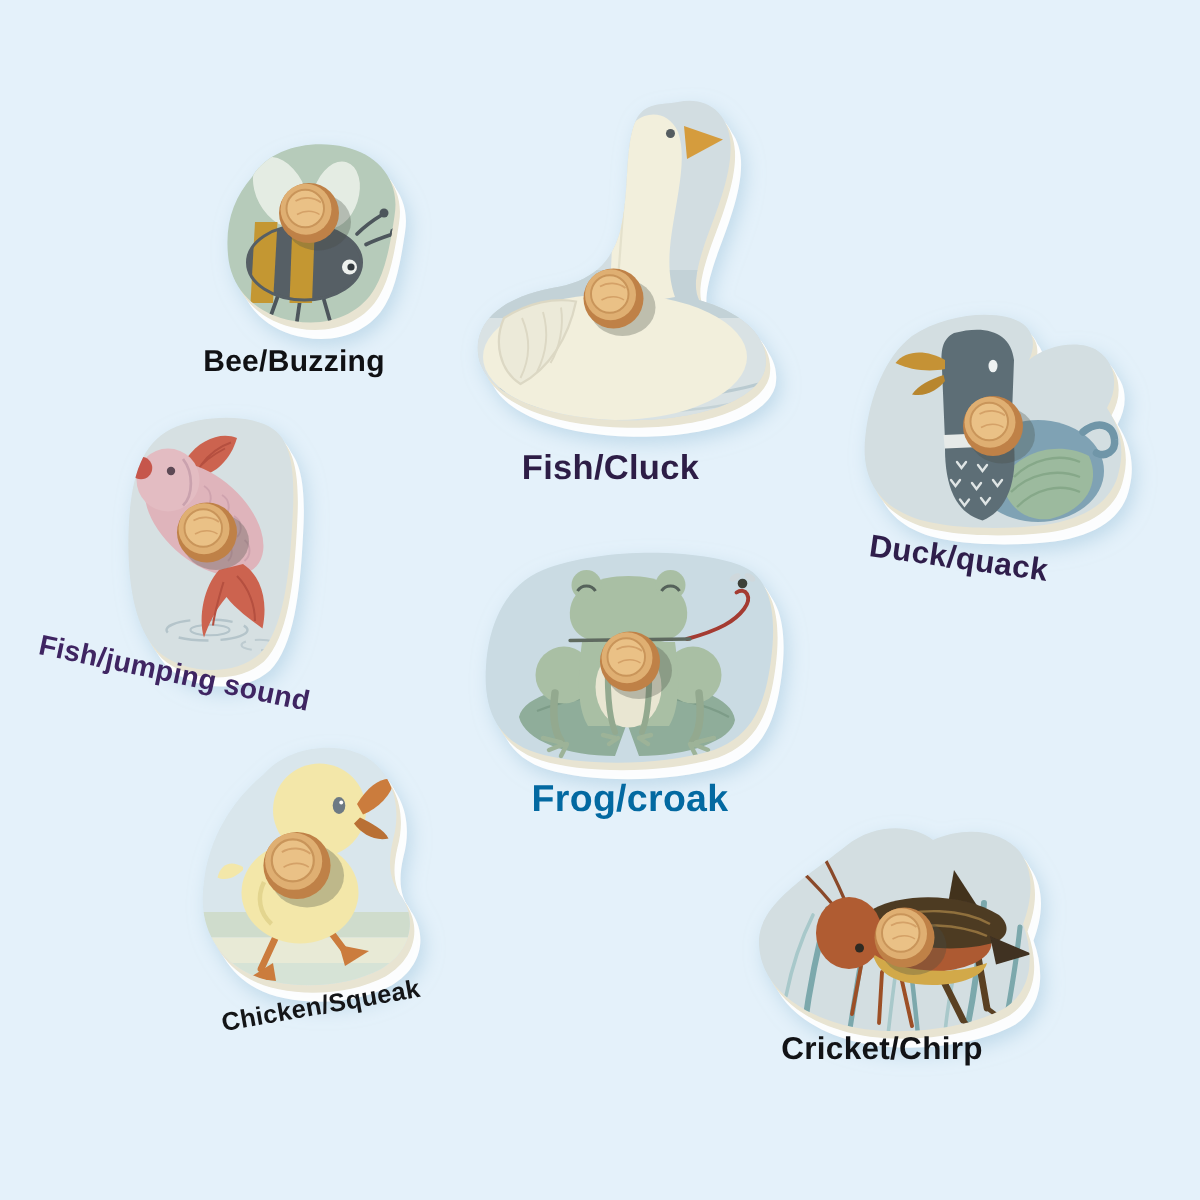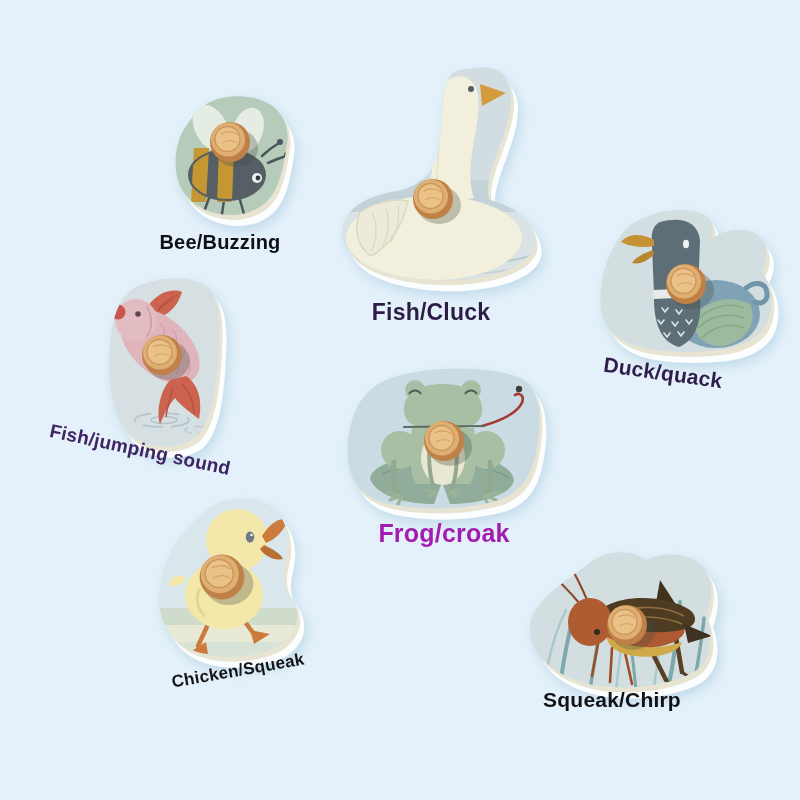--- a/index.html
+++ b/index.html
@@ -1,35 +1,35 @@
 <!DOCTYPE html>
 <html><head>
 <meta charset="utf-8">
 <style>
   html,body{margin:0;padding:0;}
   body{
     width:800px;height:800px;overflow:hidden;
     background:#e4f1fa;
     font-family:"Liberation Sans", sans-serif;
   }
-  .stage{position:relative;width:727px;height:800px;margin-left:24px;}
+  .stage{position:relative;width:727px;height:800px;}
   .stage svg{position:absolute;left:0;top:0;}
   .caption{
     position:absolute;
     transform:translate(-50%,-50%);
     font-weight:700;
     white-space:nowrap;
     letter-spacing:.2px;
     color:#17181a;
   }
   .cap-bee     {left:196px;top:242px;font-size:20px;color:#101114;}
   .cap-swan    {left:407px;top:312px;font-size:23px;color:#2d1d46;}
   .cap-duck    {left:639px;top:373px;font-size:21px;color:#2f1e4b;transform:translate(-50%,-50%) rotate(8deg);}
   .cap-fish    {left:116px;top:450px;font-size:19px;color:#3f2562;transform:translate(-50%,-50%) rotate(12deg);}
-  .cap-frog    {left:420px;top:533px;font-size:25px;color:#a21caf;}
+  .cap-frog    {left:420px;top:533px;font-size:25px;color:#0369a1;}
   .cap-chicken {left:214px;top:671px;font-size:17px;color:#141517;transform:translate(-50%,-50%) rotate(-10deg);}
   .cap-cricket {left:588px;top:700px;font-size:21px;color:#121316;}
 </style>
 </head>
 <body>
 
 <div class="stage">
 <svg width="800" height="800" viewBox="0 0 800 800">
   <defs>
     <filter id="pieceShadow" x="-25%" y="-25%" width="160%" height="160%">
@@ -266,14 +266,14 @@
     <use href="#knob" transform="translate(109,81)"></use>
   </g>
 </svg>
 
   <div class="caption cap-bee">Bee/Buzzing</div>
   <div class="caption cap-swan">Fish/Cluck</div>
   <div class="caption cap-duck">Duck/quack</div>
   <div class="caption cap-fish">Fish/jumping sound</div>
   <div class="caption cap-frog">Frog/croak</div>
   <div class="caption cap-chicken">Chicken/Squeak</div>
-  <div class="caption cap-cricket">Squeak/Chirp</div>
+  <div class="caption cap-cricket">Cricket/Chirp</div>
 </div>
 
 </body></html>

